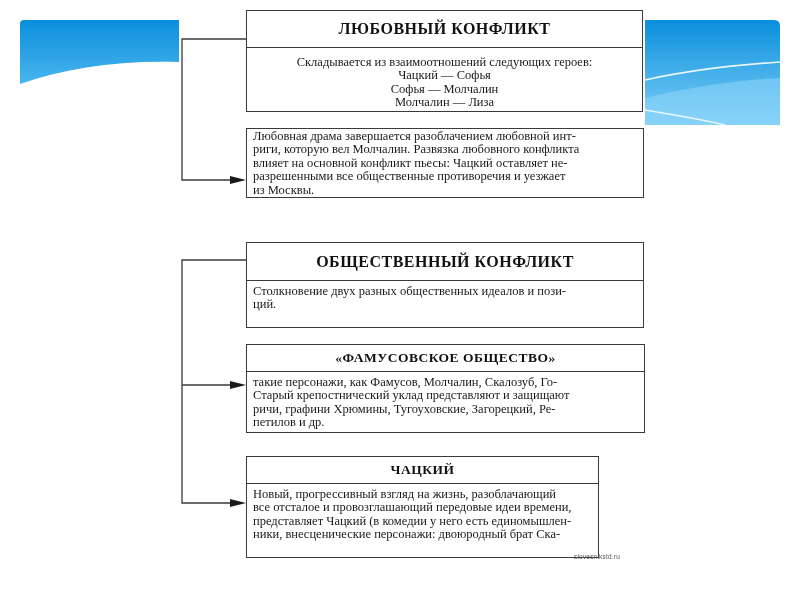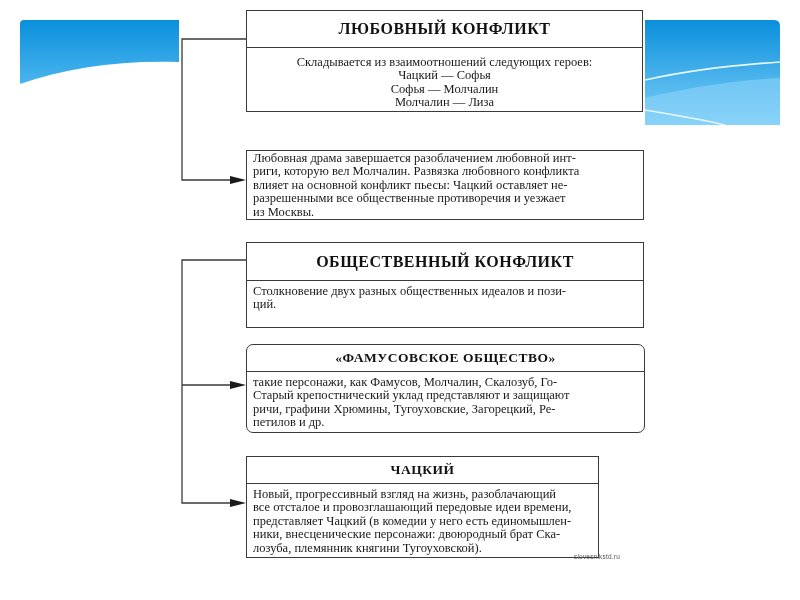--- a/index.html
+++ b/index.html
@@ -75,52 +75,51 @@
 <div class="box" style="left:246px; top:10px; width:397px; height:102px;">
   <div class="head" style="height:37px; font-size:16px;">ЛЮБОВНЫЙ КОНФЛИКТ</div>
   <div class="body center" style="padding-top:8px;">
     <span class="line">Складывается из взаимоотношений следующих героев:</span>
     <span class="line">Чацкий — Софья</span>
     <span class="line">Софья — Молчалин</span>
     <span class="line">Молчалин — Лиза</span>
   </div>
 </div>
 
-<div class="box" style="left:246px; top:150px; width:398px; height:70px;">
+<div class="box" style="left:246px; top:128px; width:398px; height:70px;">
   <div class="body" style="padding-top:1px;">
     <span class="line">Любовная драма завершается разоблачением любовной инт-</span>
     <span class="line">риги, которую вел Молчалин. Развязка любовного конфликта</span>
     <span class="line">влияет на основной конфликт пьесы: Чацкий оставляет не-</span>
     <span class="line">разрешенными все общественные противоречия и уезжает</span>
     <span class="line">из Москвы.</span>
   </div>
 </div>
 
 <div class="box" style="left:246px; top:242px; width:398px; height:86px;">
   <div class="head" style="height:38px; font-size:16px;">ОБЩЕСТВЕННЫЙ КОНФЛИКТ</div>
   <div class="body" style="padding-top:4px;">
     <span class="line">Столкновение двух разных общественных идеалов и пози-</span>
     <span class="line">ций.</span>
   </div>
 </div>
 
-<div class="box" style="left:246px; top:344px; width:399px; height:89px;border-radius:7px;">
+<div class="box" style="left:246px; top:344px; width:399px; height:89px;">
   <div class="head" style="height:27px; font-size:13.5px;">«ФАМУСОВСКОЕ ОБЩЕСТВО»</div>
   <div class="body" style="padding-top:4px;">
     <span class="line">такие персонажи, как Фамусов, Молчалин, Скалозуб, Го-</span>
     <span class="line">Старый крепостнический уклад  представляют и защищают</span>
     <span class="line">ричи, графини Хрюмины, Тугоуховские, Загорецкий, Ре-</span>
     <span class="line">петилов и др.</span>
   </div>
 </div>
 
 <div class="box" style="left:246px; top:456px; width:353px; height:102px;">
   <div class="head" style="height:27px; font-size:13.5px;">ЧАЦКИЙ</div>
   <div class="body" style="padding-top:4px;font-family:Liberation Serif, serif;">
     <span class="line">Новый, прогрессивный взгляд на жизнь, разоблачающий</span>
     <span class="line">все отсталое и провозглашающий передовые идеи времени,</span>
     <span class="line">представляет Чацкий (в комедии у него есть единомышлен-</span>
     <span class="line">ники, внесценические персонажи: двоюродный брат Ска-</span>
-    <span class="line">лозуба, племянник княгини Тугоуховской).</span>
   </div>
 </div>
 
 <div class="watermark">slovesnikstd.ru</div>
 
 </body></html>

